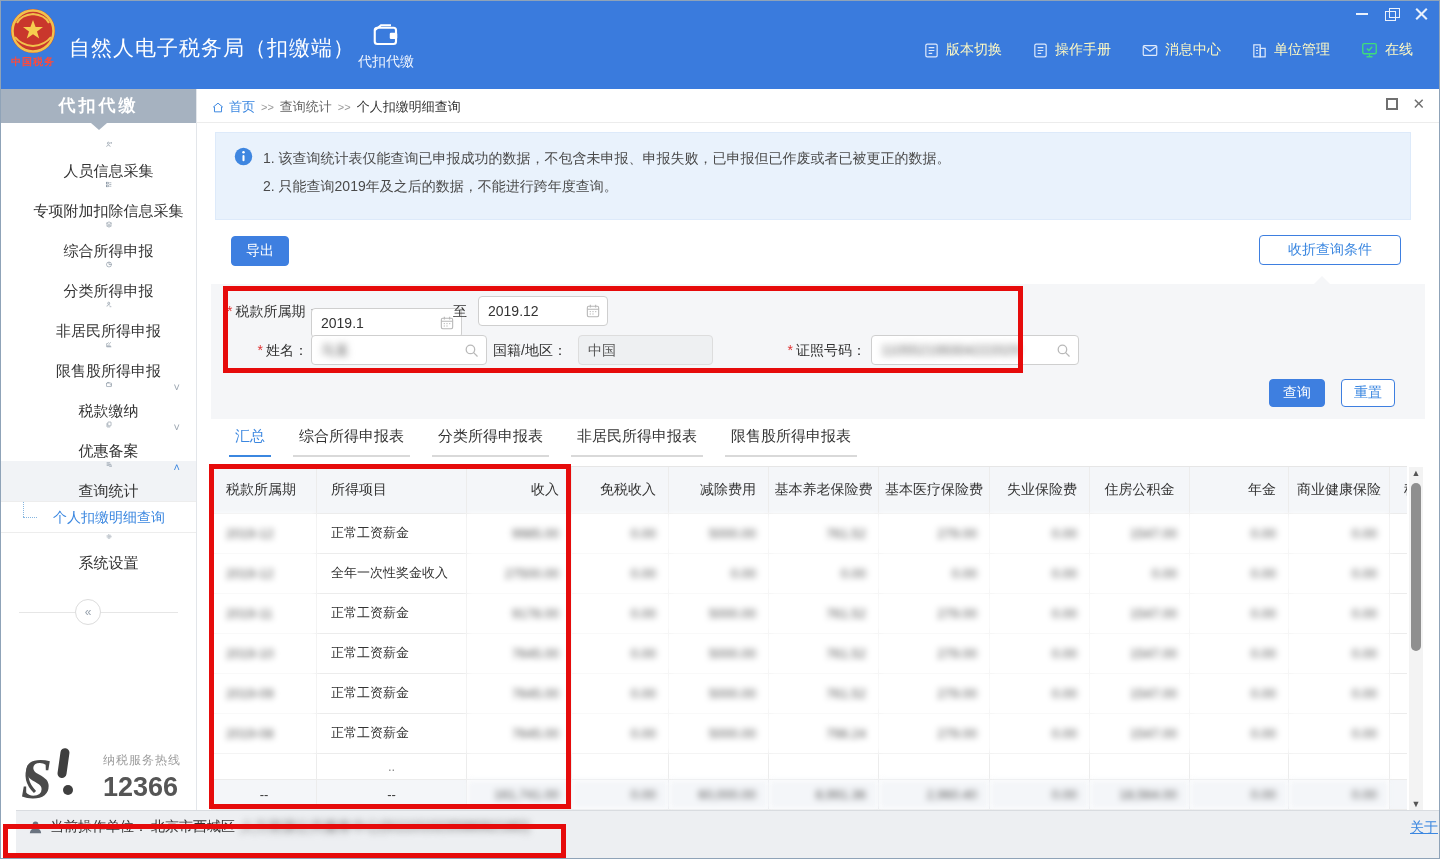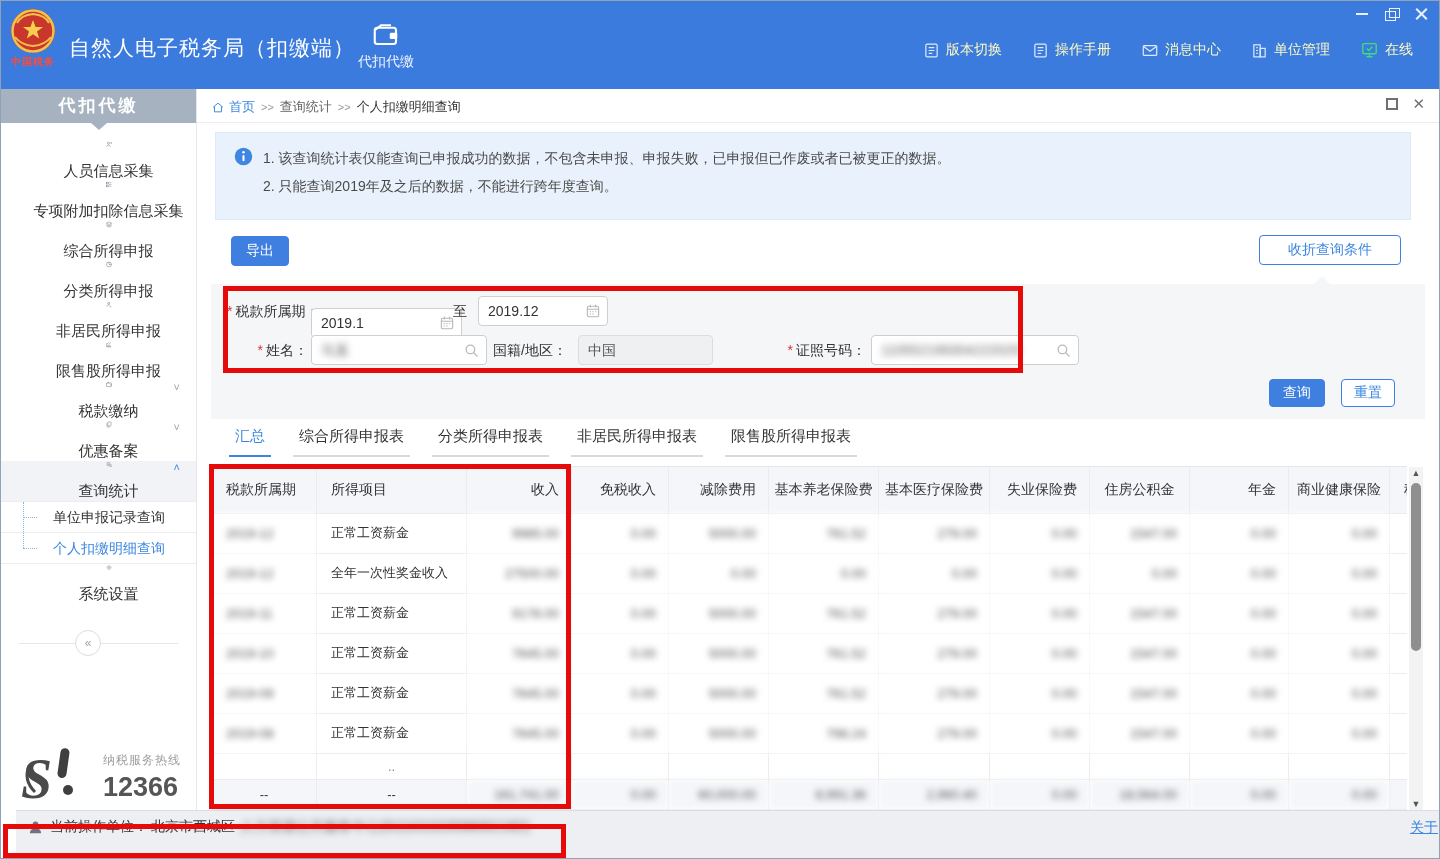--- a/index.html
+++ b/index.html
@@ -271,21 +271,20 @@
         <svg width="18" height="18" viewBox="0 0 24 24">
           <path d="M4 6h12 M4 10.5h8 M4 15h6" stroke="#5a6b7d" stroke-width="1.6"></path>
           <circle cx="15.5" cy="14.5" r="4" fill="none" stroke="#5a6b7d" stroke-width="1.6"></circle>
           <path d="M18.5 17.5 L21.5 20.5" stroke="#5a6b7d" stroke-width="1.6"></path>
         </svg>
         <span>查询统计</span>
         <span class="chev">˄</span>
       </div>
 
       <div class="submenu">
-        <div class="sub-item">单位申报记录查询</div>
         <div class="sub-item last current">个人扣缴明细查询</div>
       </div>
 
       <div class="menu-item">
         <svg width="18" height="18" viewBox="0 0 24 24">
           <circle cx="12" cy="12" r="3.2" fill="none" stroke="#5a6b7d" stroke-width="1.6"></circle>
           <circle cx="12" cy="12" r="7" fill="none" stroke="#5a6b7d" stroke-width="1.6" stroke-dasharray="3.2 2.3"></circle>
         </svg>
         <span>系统设置</span>
       </div>

